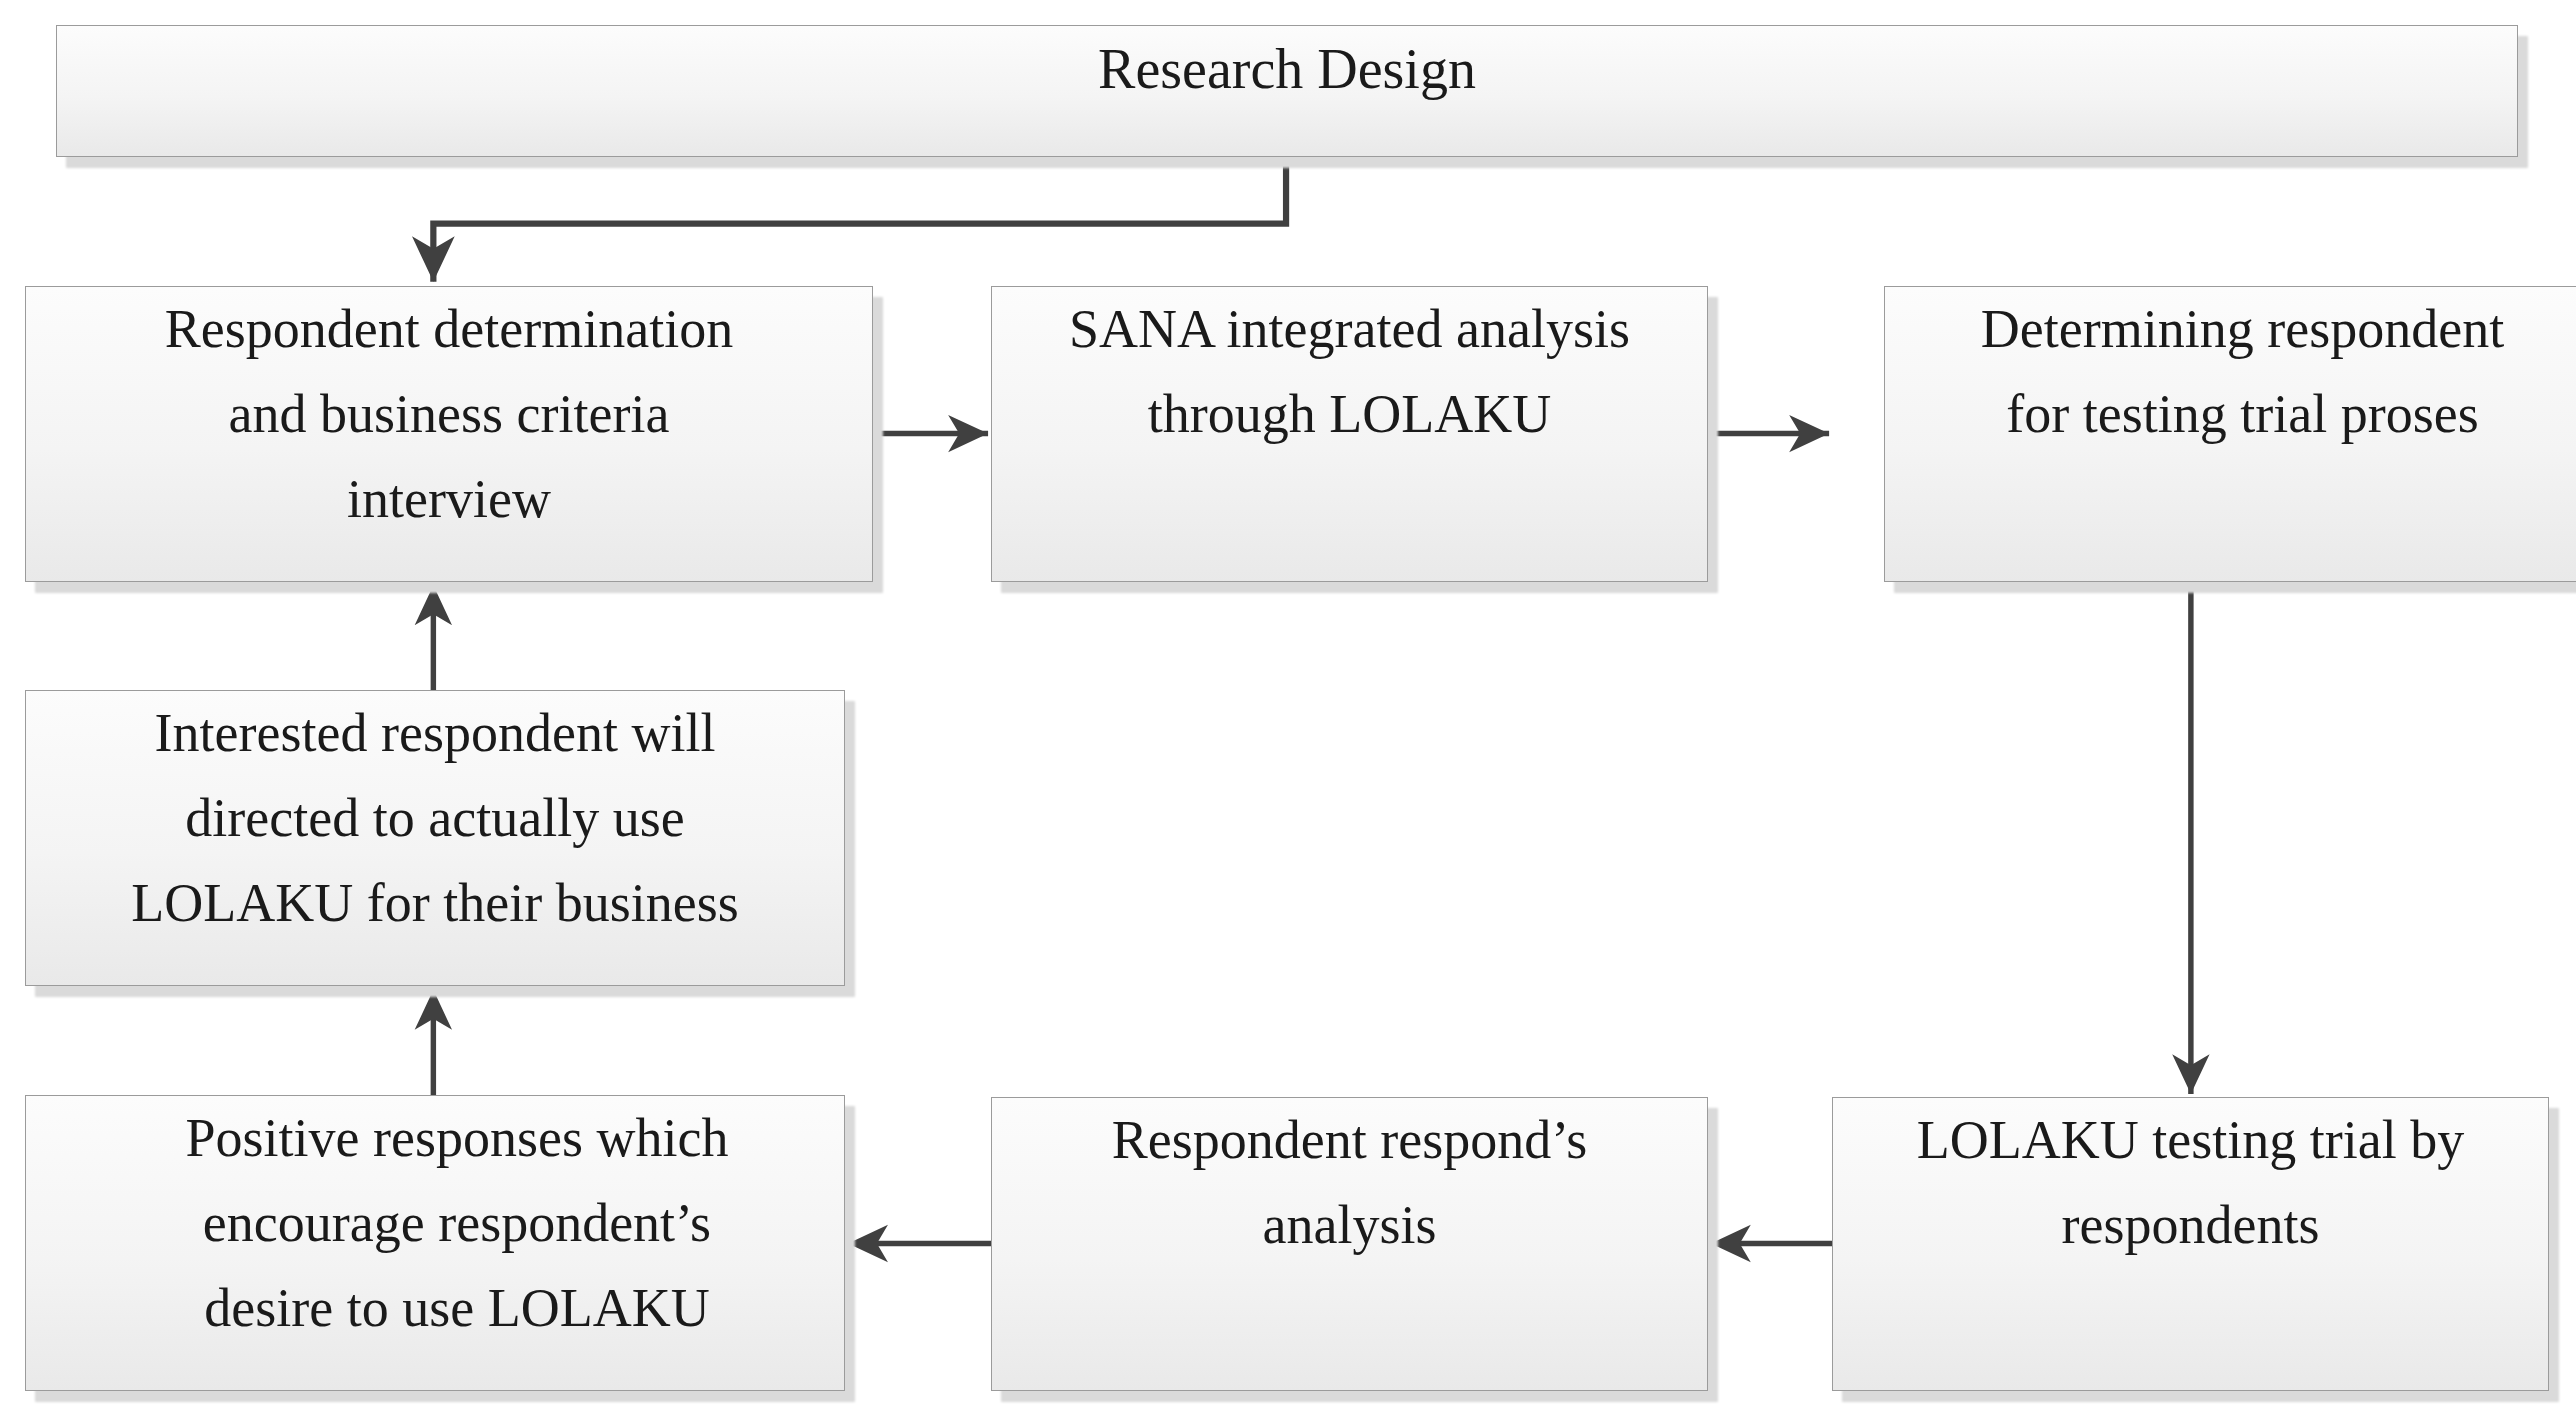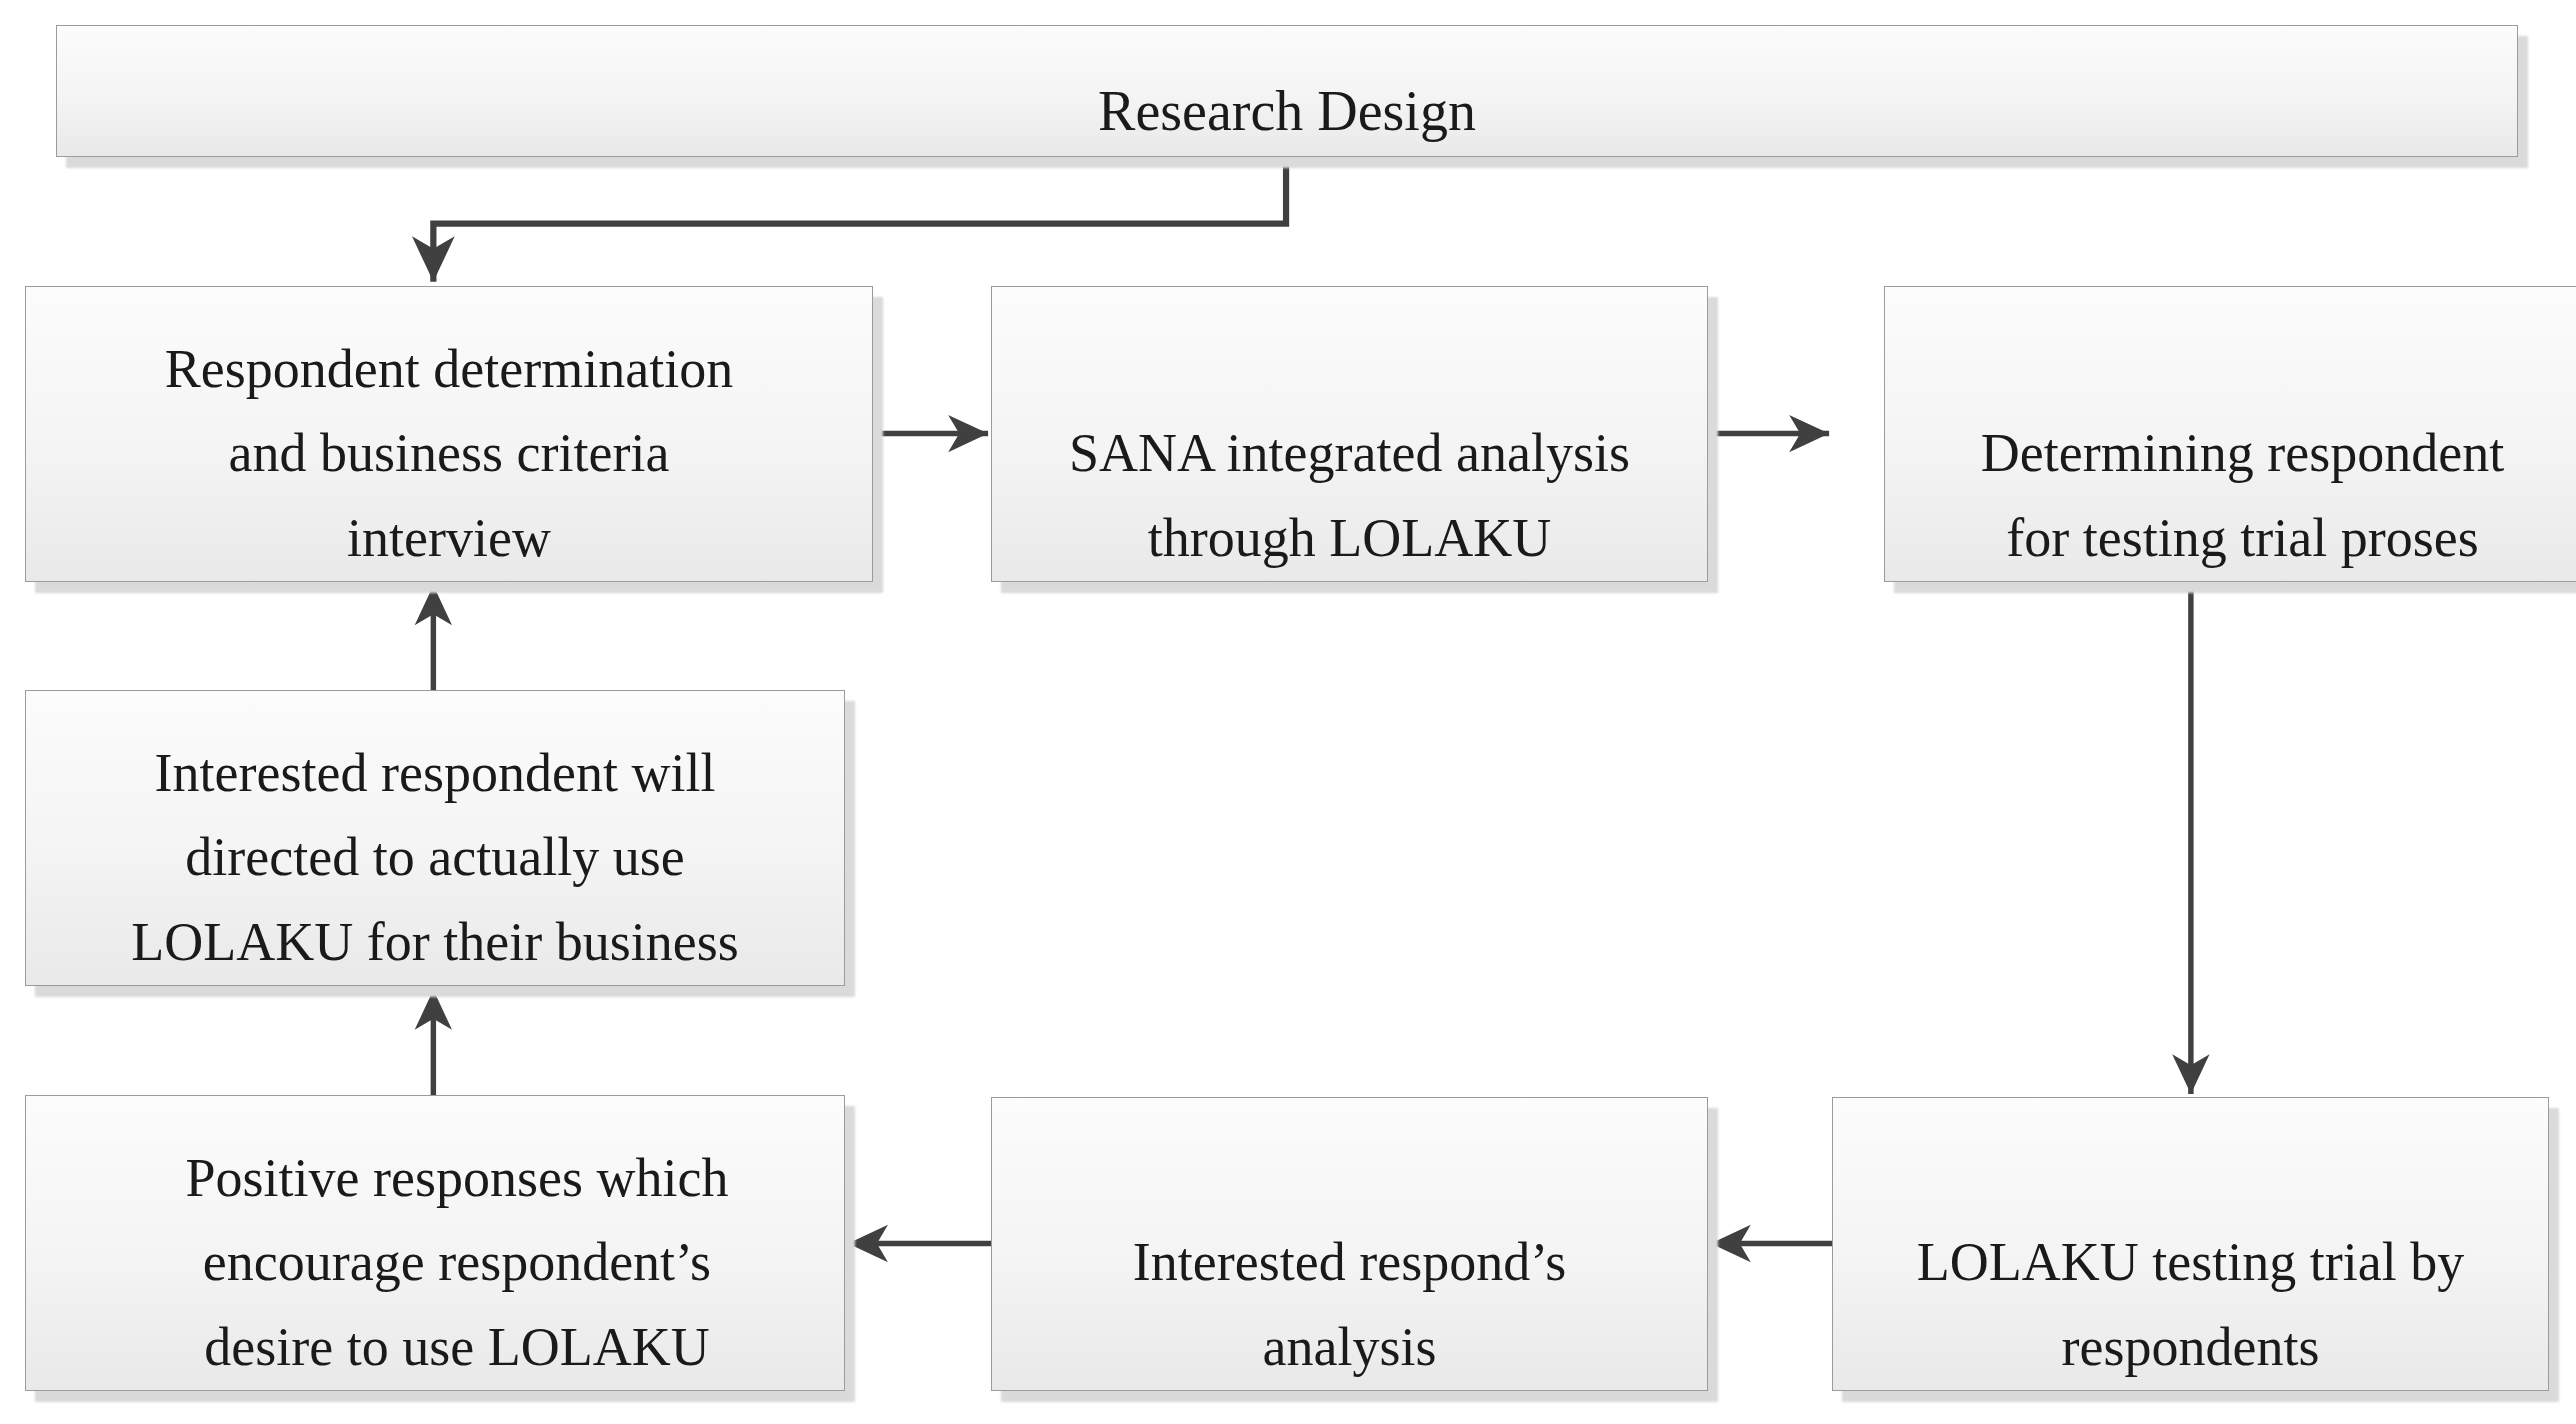--- a/index.html
+++ b/index.html
@@ -43,21 +43,21 @@
   .arrowhead-glyph {
     fill: var(--arrow);
   }
   .node {
     position: absolute;
     box-sizing: border-box;
     border: 1.6px solid var(--box-border);
     background: linear-gradient(180deg, var(--box-fill-top) 0%, var(--box-fill-mid) 55%, var(--box-fill-bottom) 100%);
     box-shadow: 10px 11px 2.3px var(--shadow);
     display: flex;
-    align-items: flex-end;
+    align-items: flex-start;
     justify-content: center;
     text-align: center;
   }
   .node-text {
     white-space: pre-line;
     font-size: 54px;
     line-height: 1.57;
     color: var(--text);
   }
   .node.title-node .node-text {
@@ -111,21 +111,21 @@
 LOLAKU for their business</span>
   </div>
 
   <div class="node" style="left:25px; top:1095px; width:820px; height:296px;padding-left:44px;">
     <span class="node-text">Positive responses which
 encourage respondent’s
 desire to use LOLAKU</span>
   </div>
 
   <div class="node" style="left:991px; top:1097px; width:717px; height:294px;">
-    <span class="node-text">Interested respond’s
+    <span class="node-text">Respondent respond’s
 analysis</span>
   </div>
 
   <div class="node" style="left:1832px; top:1097px; width:717px; height:294px;">
     <span class="node-text">LOLAKU testing trial by
 respondents</span>
   </div>
 
 </div>
 

